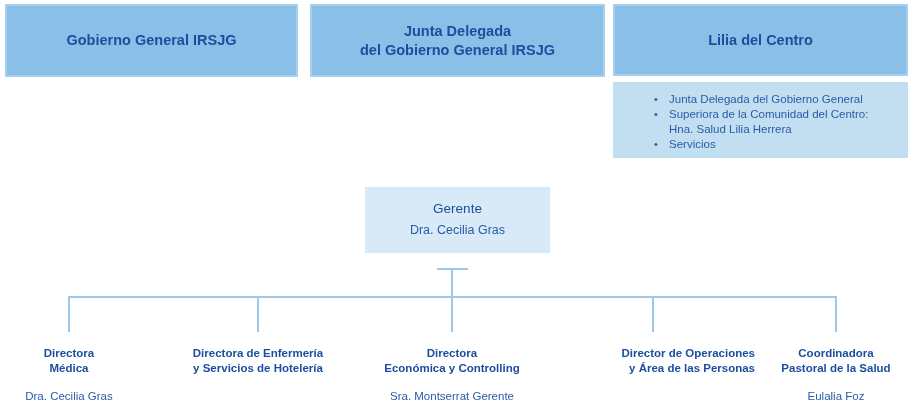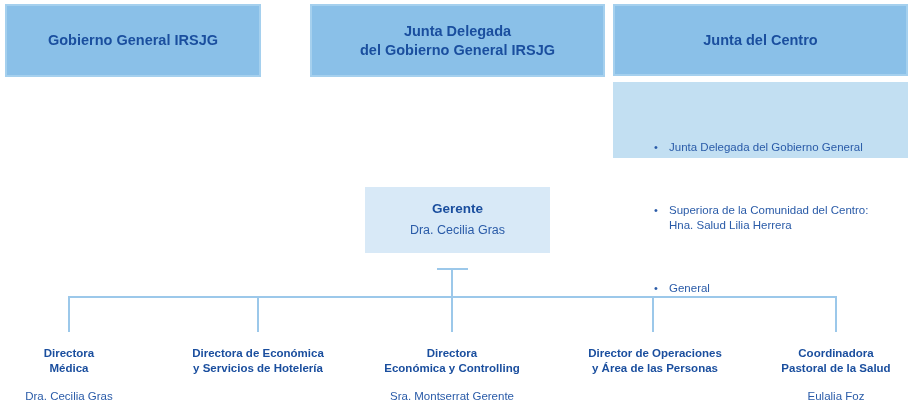--- a/index.html
+++ b/index.html
@@ -24,42 +24,41 @@
     justify-content: center;
     text-align: center;
   }
   .top-box .title {
     color: #1a4e9e;
     font-weight: bold;
     font-size: 14.5px;
     line-height: 19px;
     white-space: pre-line;
   }
-  #box-gobierno { left: 5px;   width: 256px; }
+  #box-gobierno { left: 5px;   width: 293px; }
   #box-junta-delegada { left: 310px; width: 295px; }
   #box-junta-centro { left: 613px; width: 295px; height: 72px; }
 
   
   .list-box {
     position: absolute;
     left: 613px;
     top: 82px;
     width: 295px;
     height: 76px;
     background: #c2dff2;
     padding: 10px 10px 0 56px;
   }
   .list-box ul { list-style: none; }
   .list-box li {
     position: relative;
     color: #2a5ba8;
     font-size: 11.5px;
     line-height: 15px;
     white-space: pre-line;
-    margin-top: 48px;
   }
   .list-box li::before {
     content: "\2022";
     position: absolute;
     left: -15px;
     top: 0;
     color: #2a5ba8;
     font-size: 11px;
   }
 
@@ -69,21 +68,21 @@
     left: 365px;
     top: 187px;
     width: 185px;
     height: 66px;
     background: #d8e9f7;
     text-align: center;
     padding-top: 14px;
   }
   .manager-box .m-title {
     color: #1a4e9e;
-    font-weight: bold;
+    font-weight: normal;
     font-size: 13.5px;
   }
   .manager-box .m-name {
     color: #2a5ba8;
     font-size: 12.5px;
     margin-top: 7px;
   }
 
   
   .line { position: absolute; background: #9cc8ea; }
@@ -99,21 +98,21 @@
   
   .report {
     position: absolute;
     top: 346px;
     width: 200px;
     text-align: center;
   }
   #report-1 { left: -31px; }
   #report-2 { left: 158px; }
   #report-3 { left: 352px; }
-  #report-4 { left: 555px; }
+  #report-4 { left: 555px; text-align: right; }
   #report-5 { left: 736px; }
   .report .r-title {
     color: #1a4e9e;
     font-weight: bold;
     font-size: 11.5px;
     line-height: 15px;
     white-space: pre-line;
   }
   .report .r-name {
     color: #2a5ba8;
@@ -127,29 +126,29 @@
 <div class="canvas">
 
   <div class="top-box" id="box-gobierno">
     <div class="title">Gobierno General IRSJG</div>
   </div>
   <div class="top-box" id="box-junta-delegada">
     <div class="title">Junta Delegada
 del Gobierno General IRSJG</div>
   </div>
   <div class="top-box" id="box-junta-centro">
-    <div class="title">Junta del Centro</div>
+    <div class="title">Lilia del Centro</div>
   </div>
 
   <div class="list-box">
     <ul>
       <li>Junta Delegada del Gobierno General</li>
       <li>Superiora de la Comunidad del Centro:
 Hna. Salud Lilia Herrera</li>
-      <li>General</li>
+      <li>Servicios</li>
     </ul>
   </div>
 
   <div class="manager-box">
     <div class="m-title">Gerente</div>
     <div class="m-name">Dra. Cecilia Gras</div>
   </div>
 
   <div class="line" id="tbar-h"></div>
   <div class="line" id="tbar-v"></div>
@@ -158,21 +157,21 @@
   <div class="line drop" id="drop-2"></div>
   <div class="line drop" id="drop-4"></div>
   <div class="line drop" id="drop-5"></div>
 
   <div class="report" id="report-1">
     <div class="r-title">Directora
 Médica</div>
     <div class="r-name">Dra. Cecilia Gras</div>
   </div>
   <div class="report" id="report-2">
-    <div class="r-title">Directora de Económica
+    <div class="r-title">Directora de Enfermería
 y  Servicios de Hotelería</div>
   </div>
   <div class="report" id="report-3">
     <div class="r-title">Directora
 Económica y Controlling</div>
     <div class="r-name">Sra. Montserrat Gerente</div>
   </div>
   <div class="report" id="report-4">
     <div class="r-title">Director de Operaciones
 y Área de las Personas</div>

